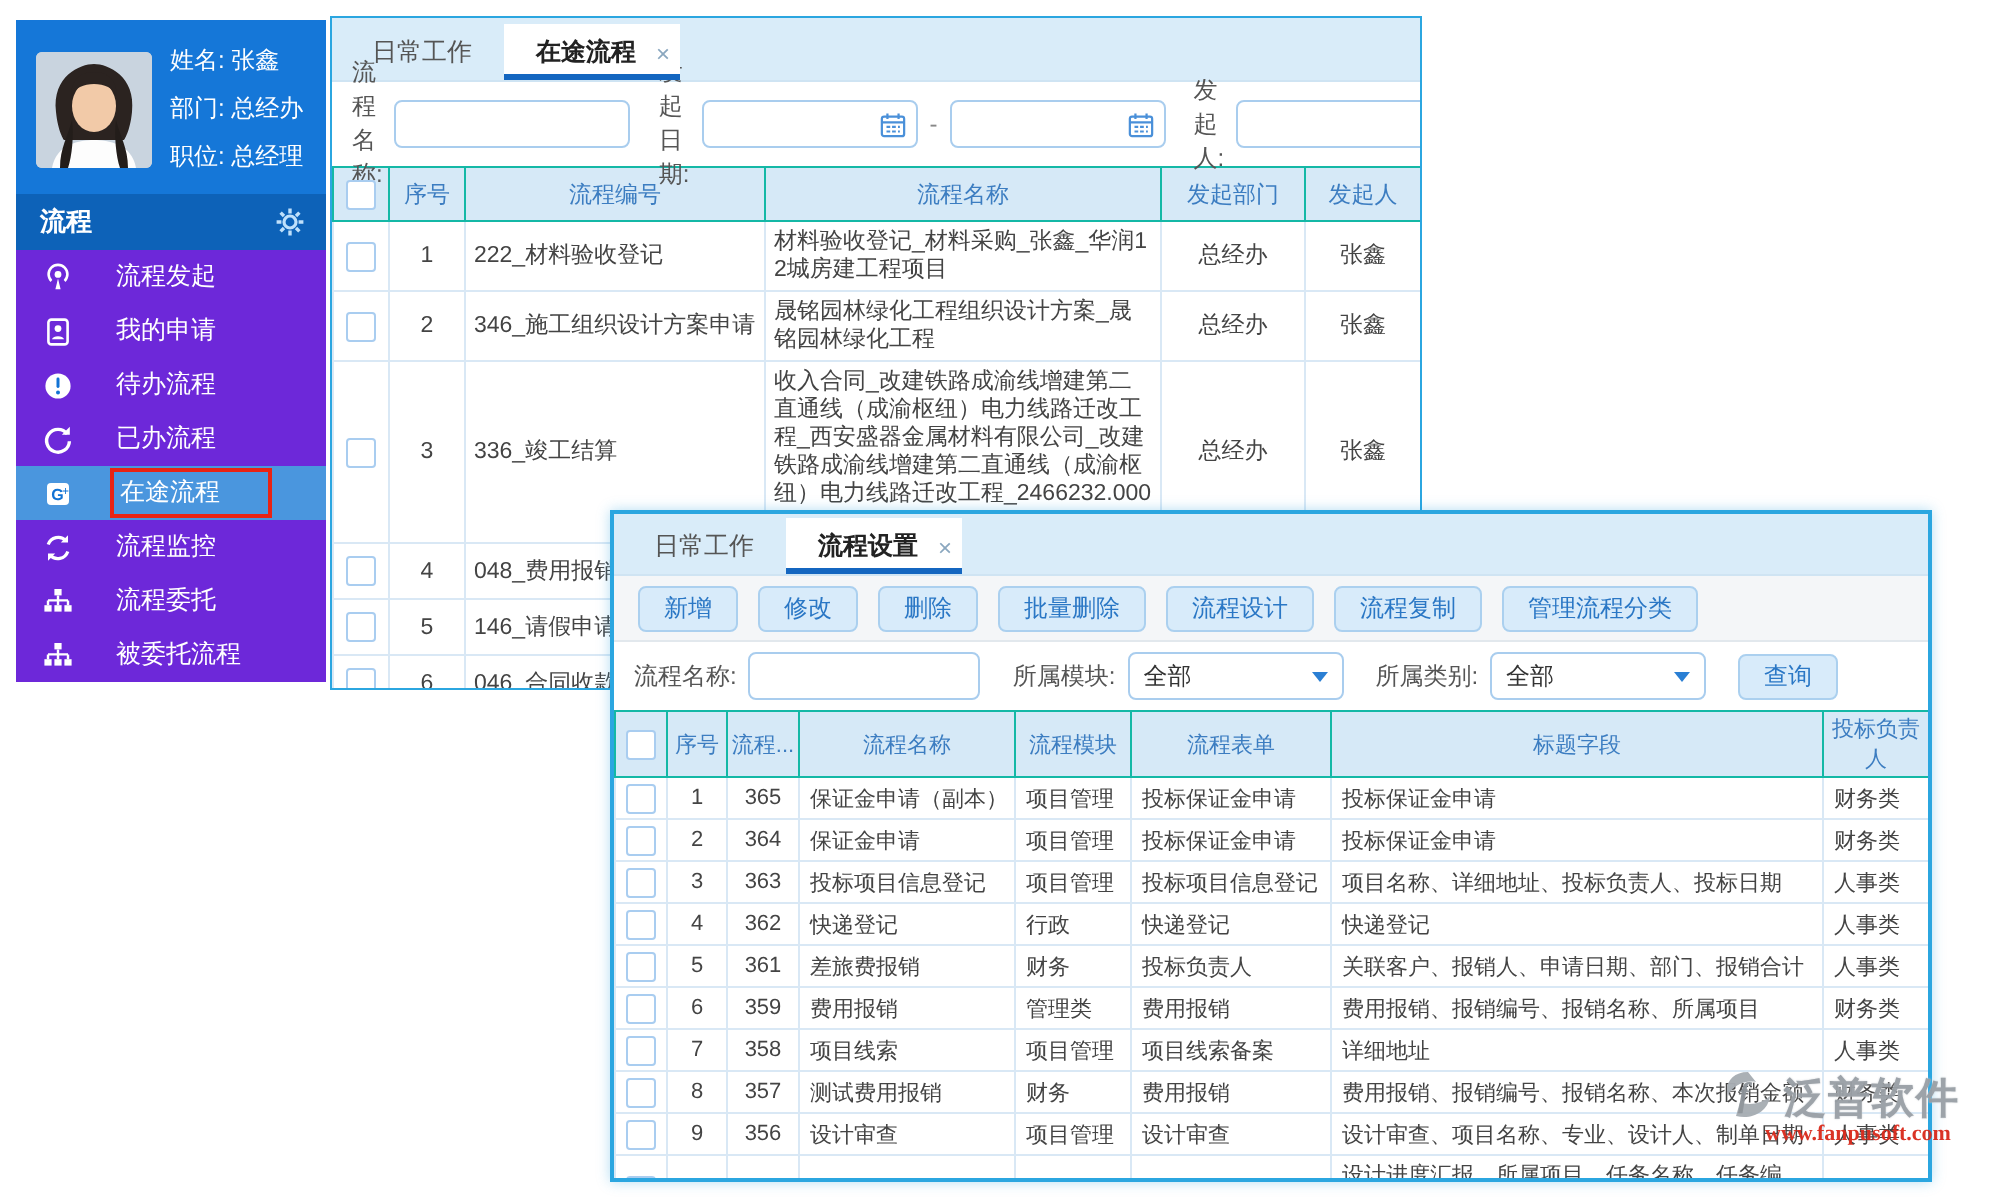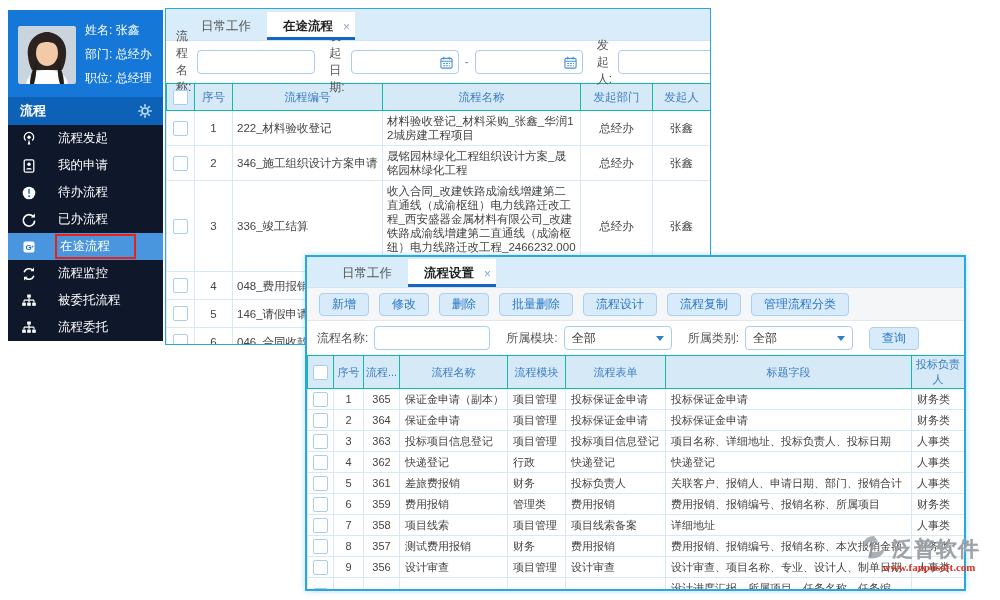--- a/index.html
+++ b/index.html
@@ -1,37 +1,37 @@
 <!DOCTYPE html>
 <html><head>
 <meta charset="utf-8">
 <style>
   html,body{margin:0;padding:0;}
   body{width:1000px;height:600px;overflow:hidden;background:#fff;
        font-family:"Liberation Sans","DejaVu Sans",sans-serif;font-size:12px;color:#444;}
   .stage{position:relative;width:1000px;height:600px;}
 
   
-  .sidebar{position:absolute;left:8px;top:10px;width:155px;height:331px;background:#0f172a;color:#fff;z-index:1;}
+  .sidebar{position:absolute;left:8px;top:10px;width:155px;height:331px;background:#6d28d9;color:#fff;z-index:1;}
   .profile{display:flex;align-items:center;gap:9px;padding:12px 8px 10px 10px;background:#1577d8;}
   .avatar{width:58px;height:58px;border-radius:3px;overflow:hidden;flex:0 0 auto;background:#c7d3de;}
   .plines{display:flex;flex-direction:column;gap:7px;font-size:12px;}
   .menu-header{display:flex;align-items:center;justify-content:space-between;
       background:#0d62b8;height:28px;padding:0 10px 0 12px;font-weight:bold;font-size:13px;}
   .menu .item{display:flex;align-items:center;gap:21px;height:27px;padding-left:13px;font-size:12.5px;cursor:pointer;}
   .menu .item.sel{background:#4a96de;}
   .icn{width:16px;height:16px;display:inline-flex;flex:0 0 auto;}
   .redbox{border:2px solid #e82315;padding:2px 24px 2px 3px;margin:-4px 0 -4px -3px;}
 
   
   .panel{position:absolute;background:#fff;border:1px solid #2ba6e0;box-sizing:border-box;overflow:hidden;}
   .panel1{left:165px;top:8px;width:546px;height:337px;z-index:2;}
   .panel2{left:305px;top:255px;width:661px;height:336px;z-index:3;border-width:2px;box-shadow:0 0 6px rgba(40,160,220,.35);}
 
-  .tabbar{background:#d9ecf9;display:flex;align-items:flex-end;height:31px;padding-left:19px;border-bottom:1px solid #cfe4f3;}
+  .tabbar{background:#d9ecf9;display:flex;align-items:flex-end;height:31px;padding-left:4px;border-bottom:1px solid #cfe4f3;}
   .tab{padding:0 16px;line-height:28px;height:28px;color:#555;cursor:pointer;font-size:12.5px;}
   .tab.active{background:#fff;color:#222;font-weight:bold;border-bottom:3px solid #1466c0;height:25px;position:relative;padding-right:22px;}
   .tclose{position:absolute;top:1px;right:5px;font-size:12px;color:#8aa7bf;font-weight:normal;cursor:pointer;}
   .tclose::before{content:"\00d7";}
 
   .filters{display:flex;align-items:center;gap:6px;padding:0 10px;color:#555;background:#fff;}
   .panel1 .filters{height:42px;border-bottom:0;}
   .panel2 .filters{height:34px;}
   .inp{height:24px;border:1px solid #a9cdee;border-radius:4px;background:#fff;box-sizing:border-box;
        padding:0 6px;font-size:12px;outline:none;color:#333;font-family:inherit;}
@@ -164,33 +164,33 @@
       <div class="item">
         <span class="icn">
           <svg viewBox="0 0 16 16">
               <rect x="6.2" y="1.5" width="3.6" height="3.2" fill="#fff"></rect>
               <path d="M8 4.7v2.5M3 7.2h10M3 7.2v2.4M8 7.2v2.4M13 7.2v2.4" stroke="#fff" stroke-width="1.2" fill="none"></path>
               <rect x="1.2" y="9.6" width="3.6" height="3.2" fill="#fff"></rect>
               <rect x="6.2" y="9.6" width="3.6" height="3.2" fill="#fff"></rect>
               <rect x="11.2" y="9.6" width="3.6" height="3.2" fill="#fff"></rect>
             </svg>
         </span>
-        <span class="lbl">被委托流程</span>
+        <span class="lbl">流程委托</span>
       </div>
       <div class="item">
         <span class="icn">
           <svg viewBox="0 0 16 16">
               <rect x="6.2" y="1.5" width="3.6" height="3.2" fill="#fff"></rect>
               <path d="M8 4.7v2.5M3 7.2h10M3 7.2v2.4M8 7.2v2.4M13 7.2v2.4" stroke="#fff" stroke-width="1.2" fill="none"></path>
               <rect x="1.2" y="9.6" width="3.6" height="3.2" fill="#fff"></rect>
               <rect x="6.2" y="9.6" width="3.6" height="3.2" fill="#fff"></rect>
               <rect x="11.2" y="9.6" width="3.6" height="3.2" fill="#fff"></rect>
             </svg>
         </span>
-        <span class="lbl">流程委托</span>
+        <span class="lbl">被委托流程</span>
       </div>
     </nav>
   </aside>
 
   <section class="panel panel1">
     <div class="tabbar">
       <div class="tab">日常工作</div>
       <div class="tab active">
         <span>在途流程</span>
         <span class="tclose"></span>

